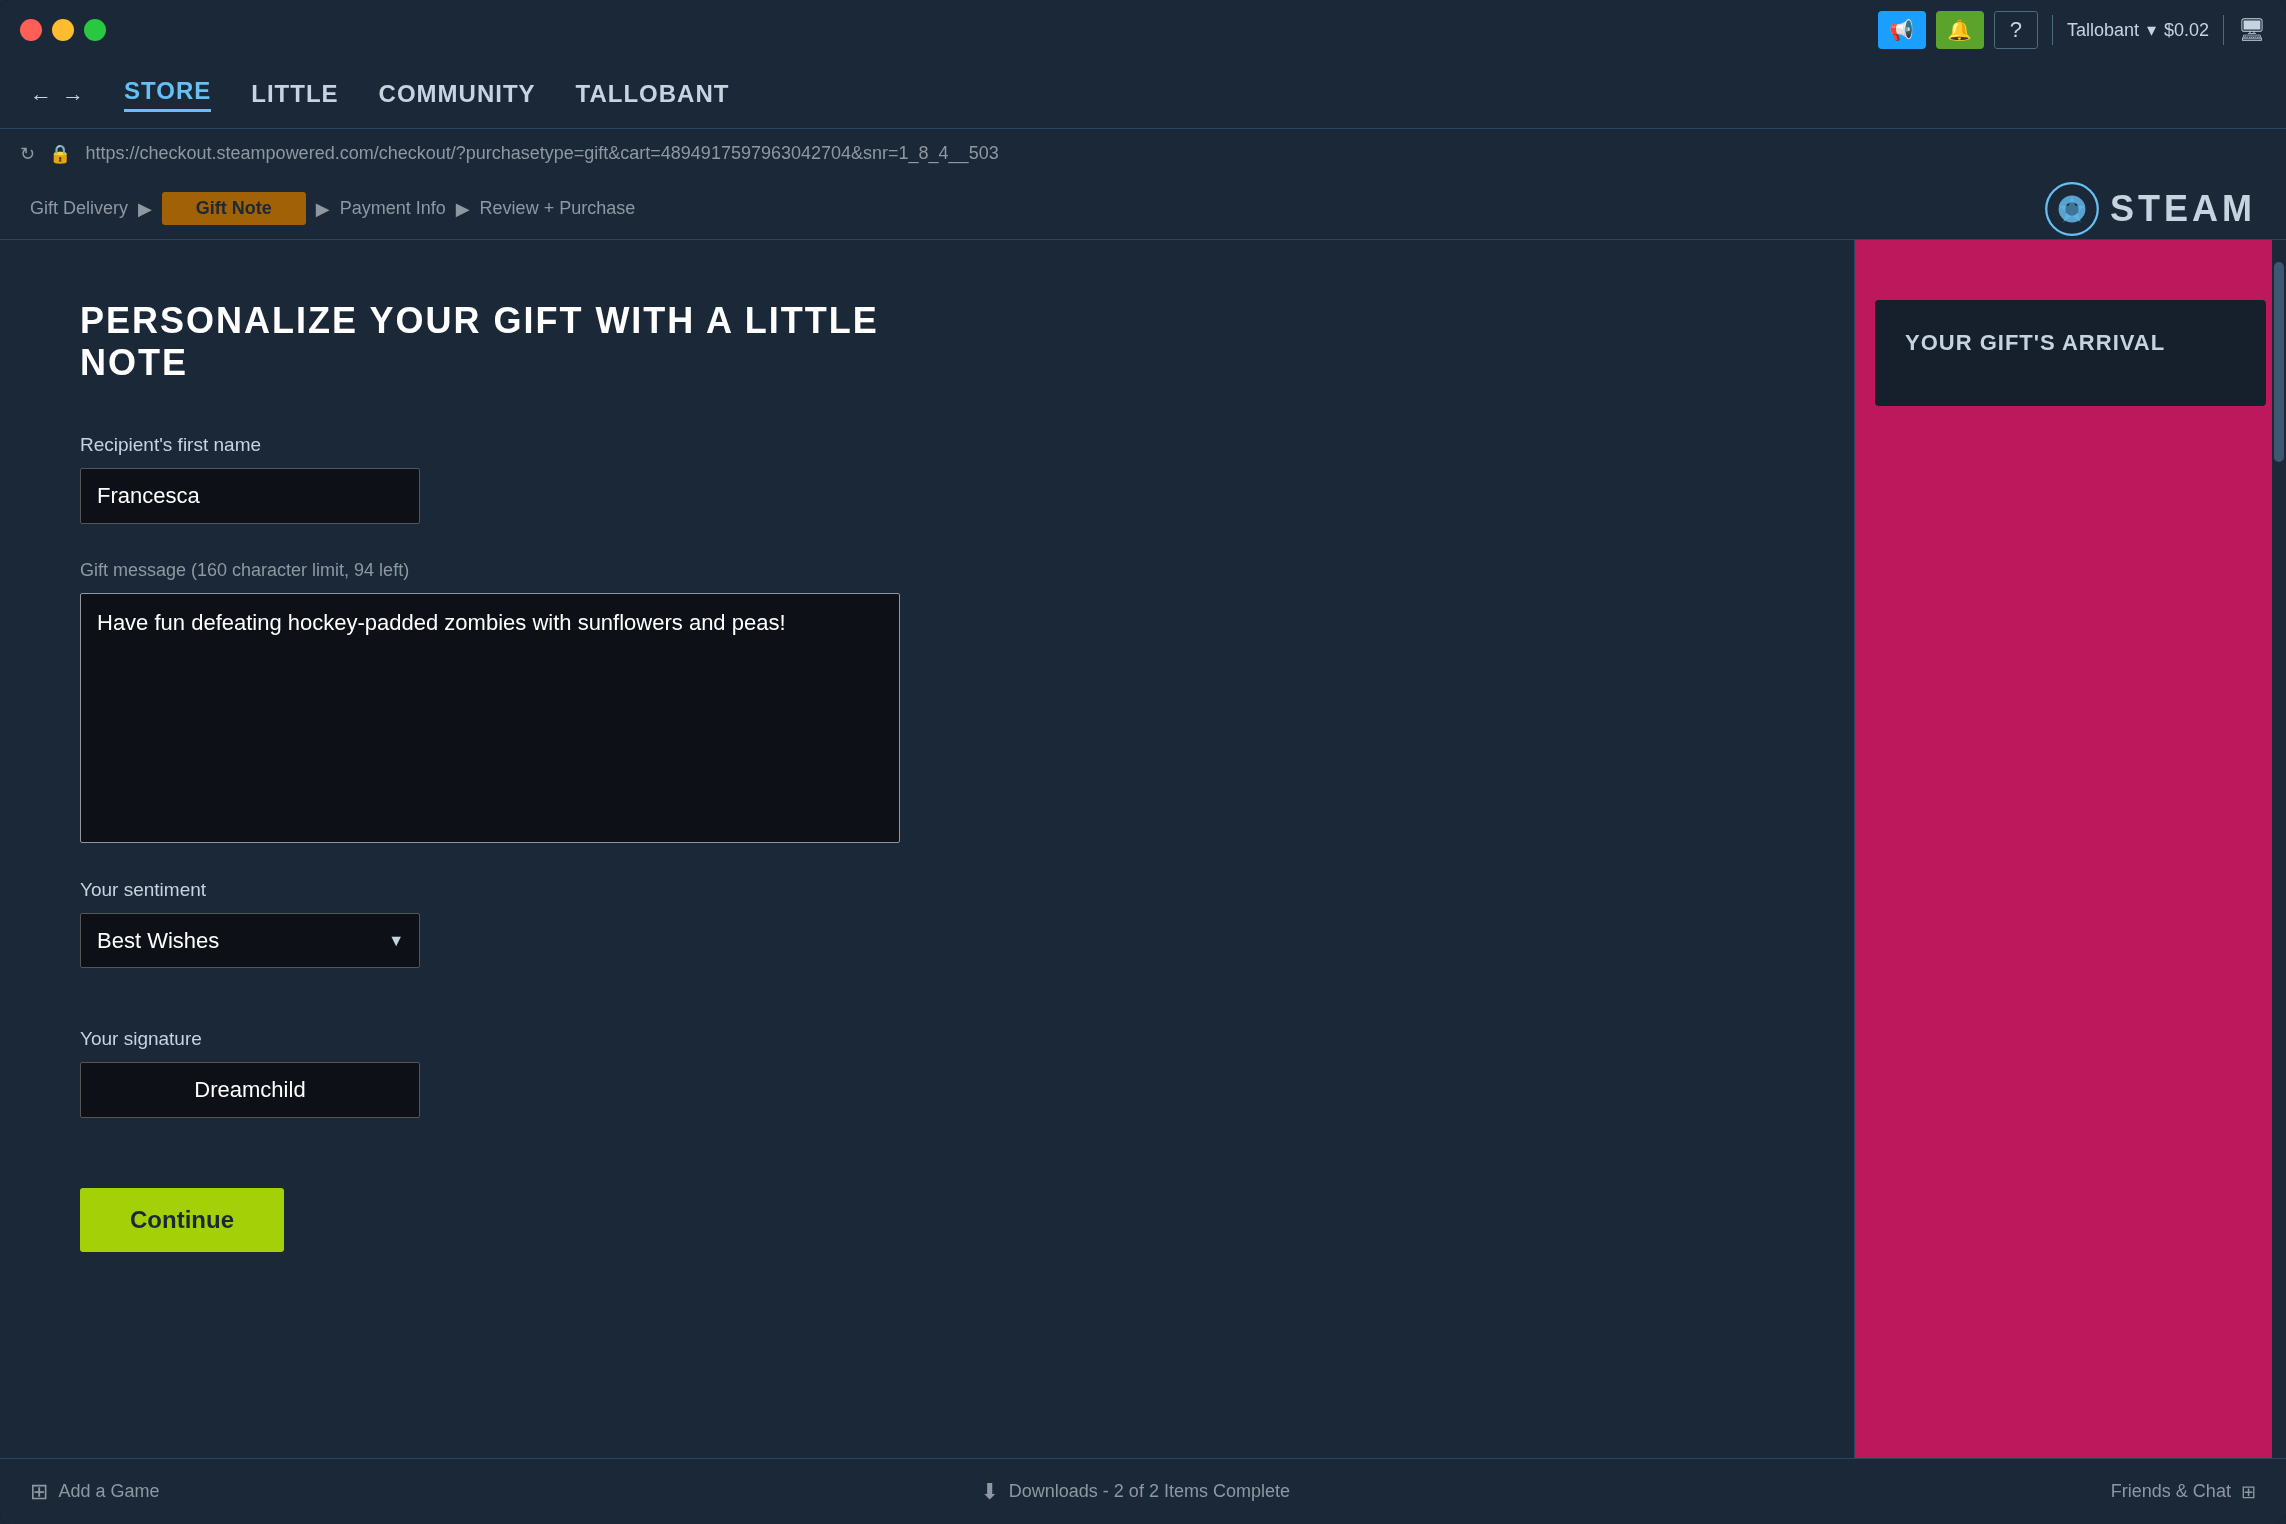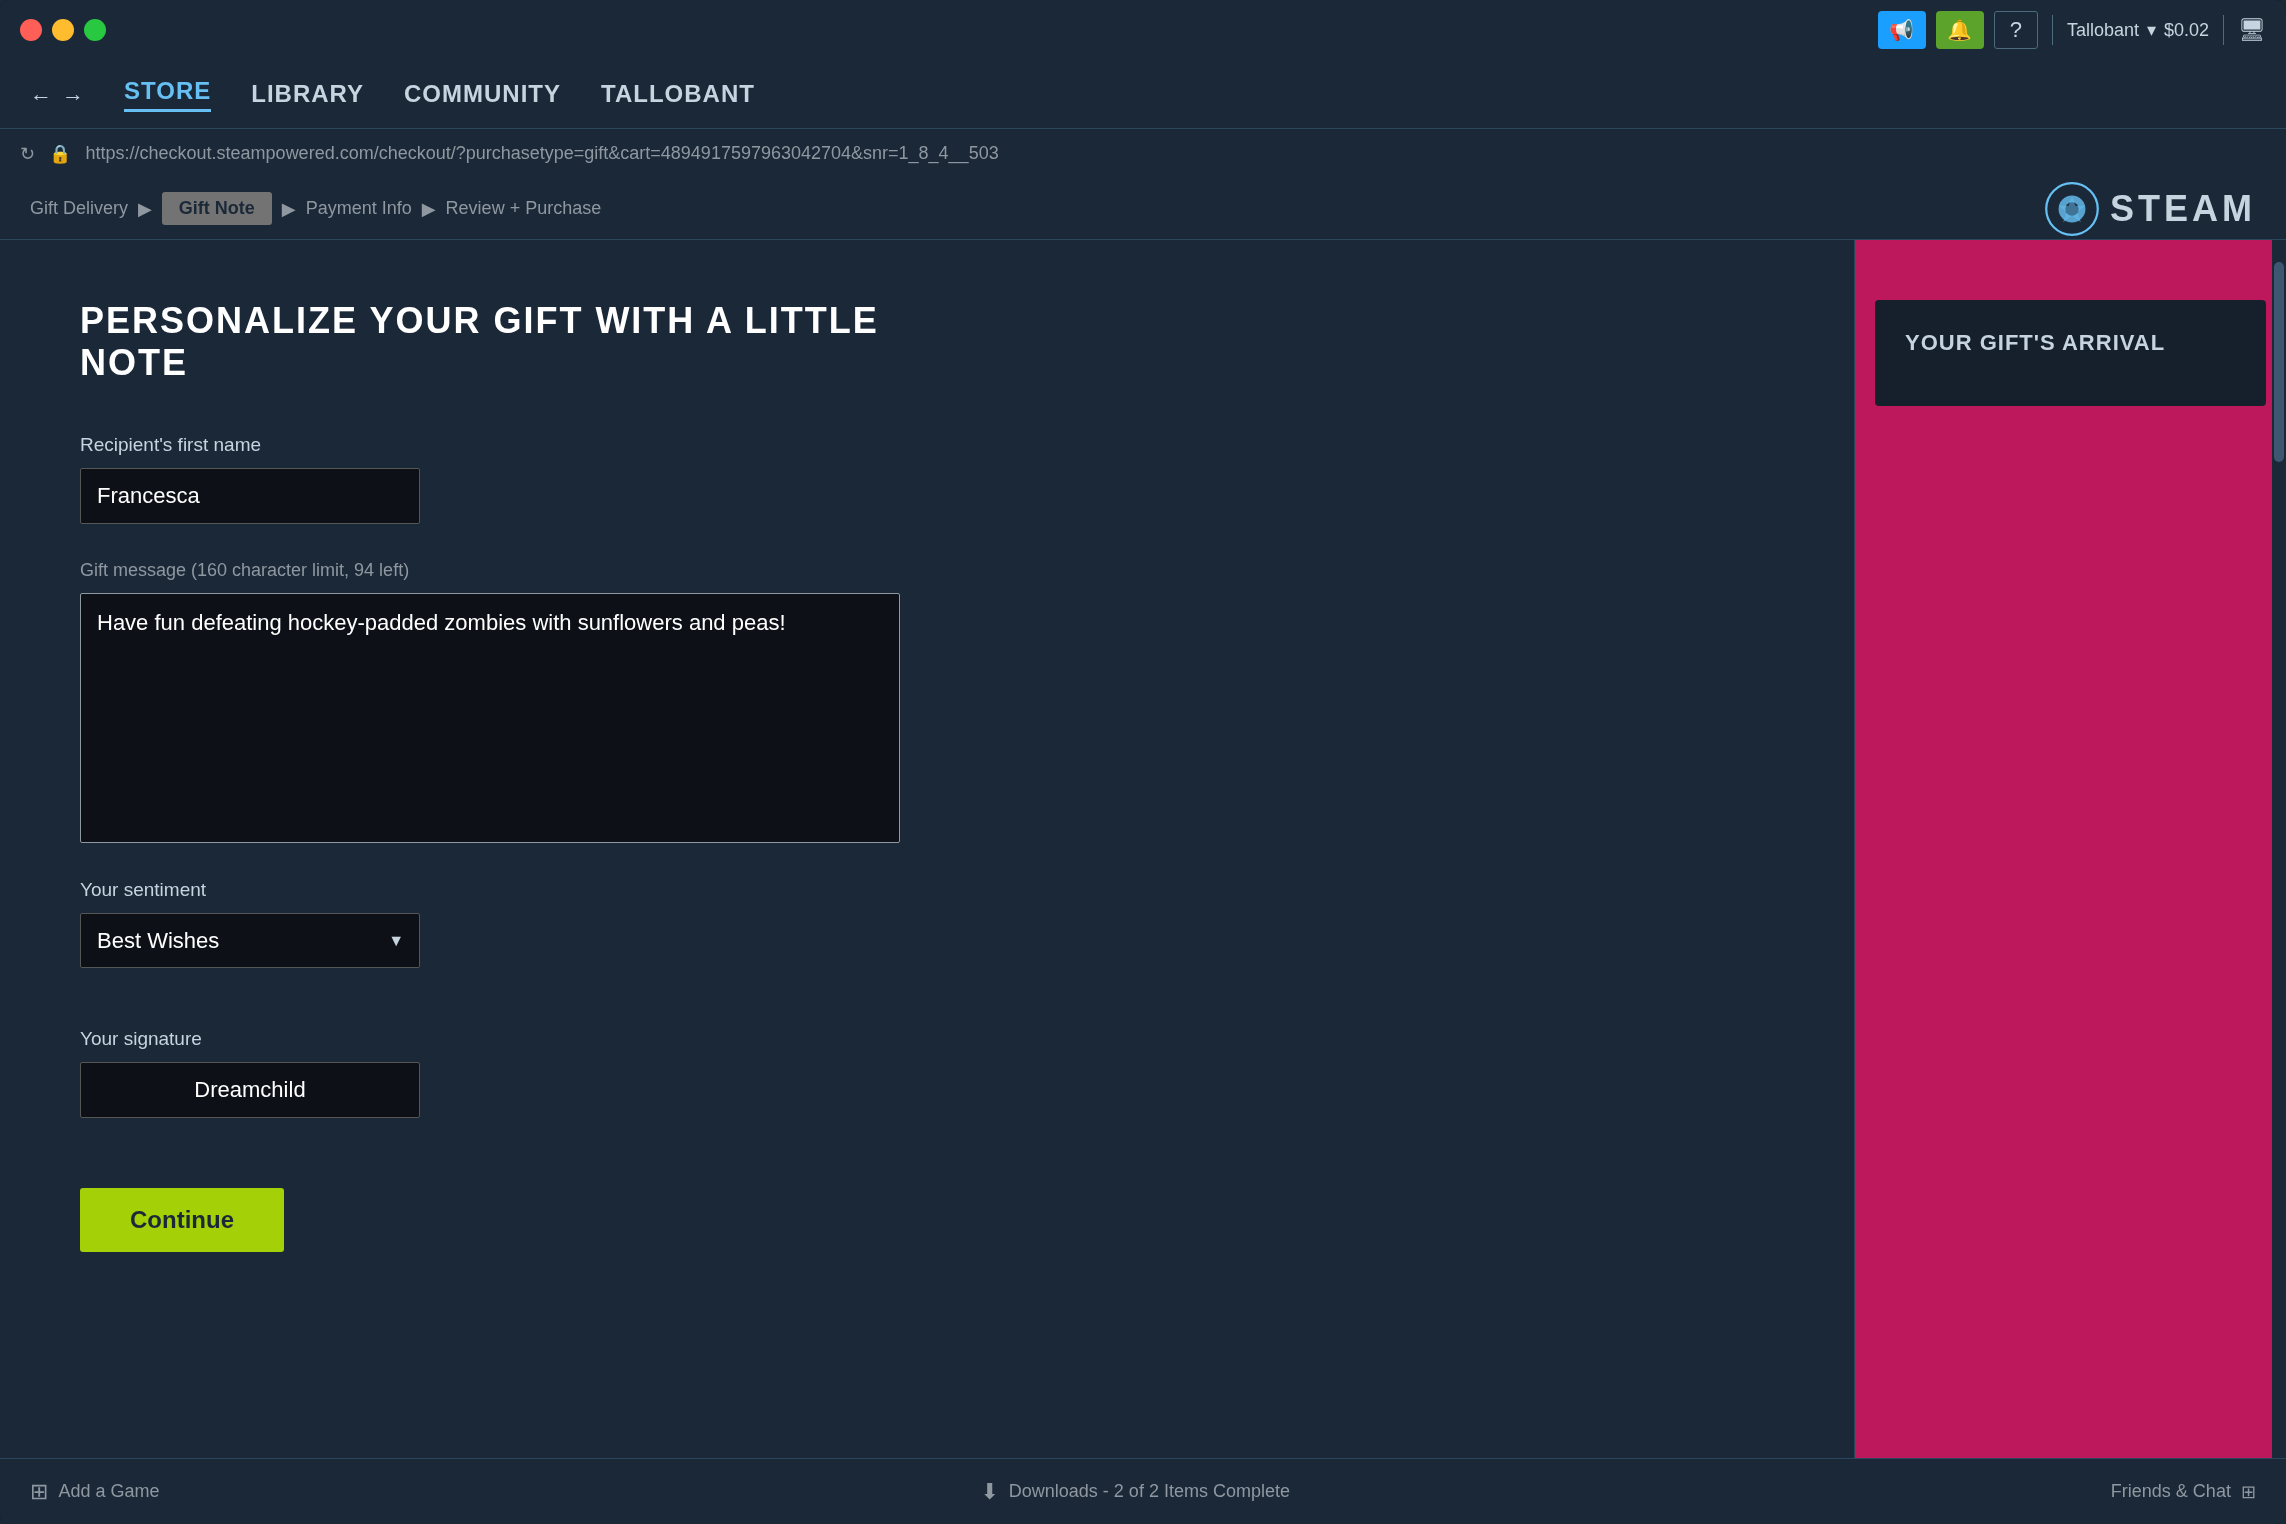--- a/index.html
+++ b/index.html
@@ -161,24 +161,24 @@
 
     .breadcrumb-step {
       display: flex;
       align-items: center;
       gap: 10px;
       font-size: 18px;
       color: #8f98a0;
     }
 
     .breadcrumb-step.active {
-      background: #737373;
+      background: #a16207;
       color: #1b2838;
       font-weight: bold;
-      padding: 6px 17px;
+      padding: 6px 34px;
       border-radius: 3px;
     }
 
     .breadcrumb-arrow {
       color: #8f98a0;
       font-size: 18px;
     }
 
     .steam-logo {
       position: absolute;
@@ -479,21 +479,21 @@
       <span class="monitor-icon">🖥</span>
     </div>
   </div>
 
   <div class="navbar">
     <div class="nav-back-forward">
       <span style="cursor:pointer;">←</span>
       <span style="cursor:pointer;">→</span>
     </div>
     <a class="nav-link active">STORE</a>
-    <a class="nav-link">LIBRARY</a>
+    <a class="nav-link">LITTLE</a>
     <a class="nav-link">COMMUNITY</a>
     <a class="nav-link">TALLOBANT</a>
   </div>
 
   <div class="addressbar">
     <span class="addressbar-icon">↻</span>
     <span class="addressbar-icon">🔒</span>
     <span class="url-display">https://checkout.steampowered.com/checkout/?purchasetype=gift&amp;cart=4894917597963042704&amp;snr=1_8_4__503</span>
   </div>
 

